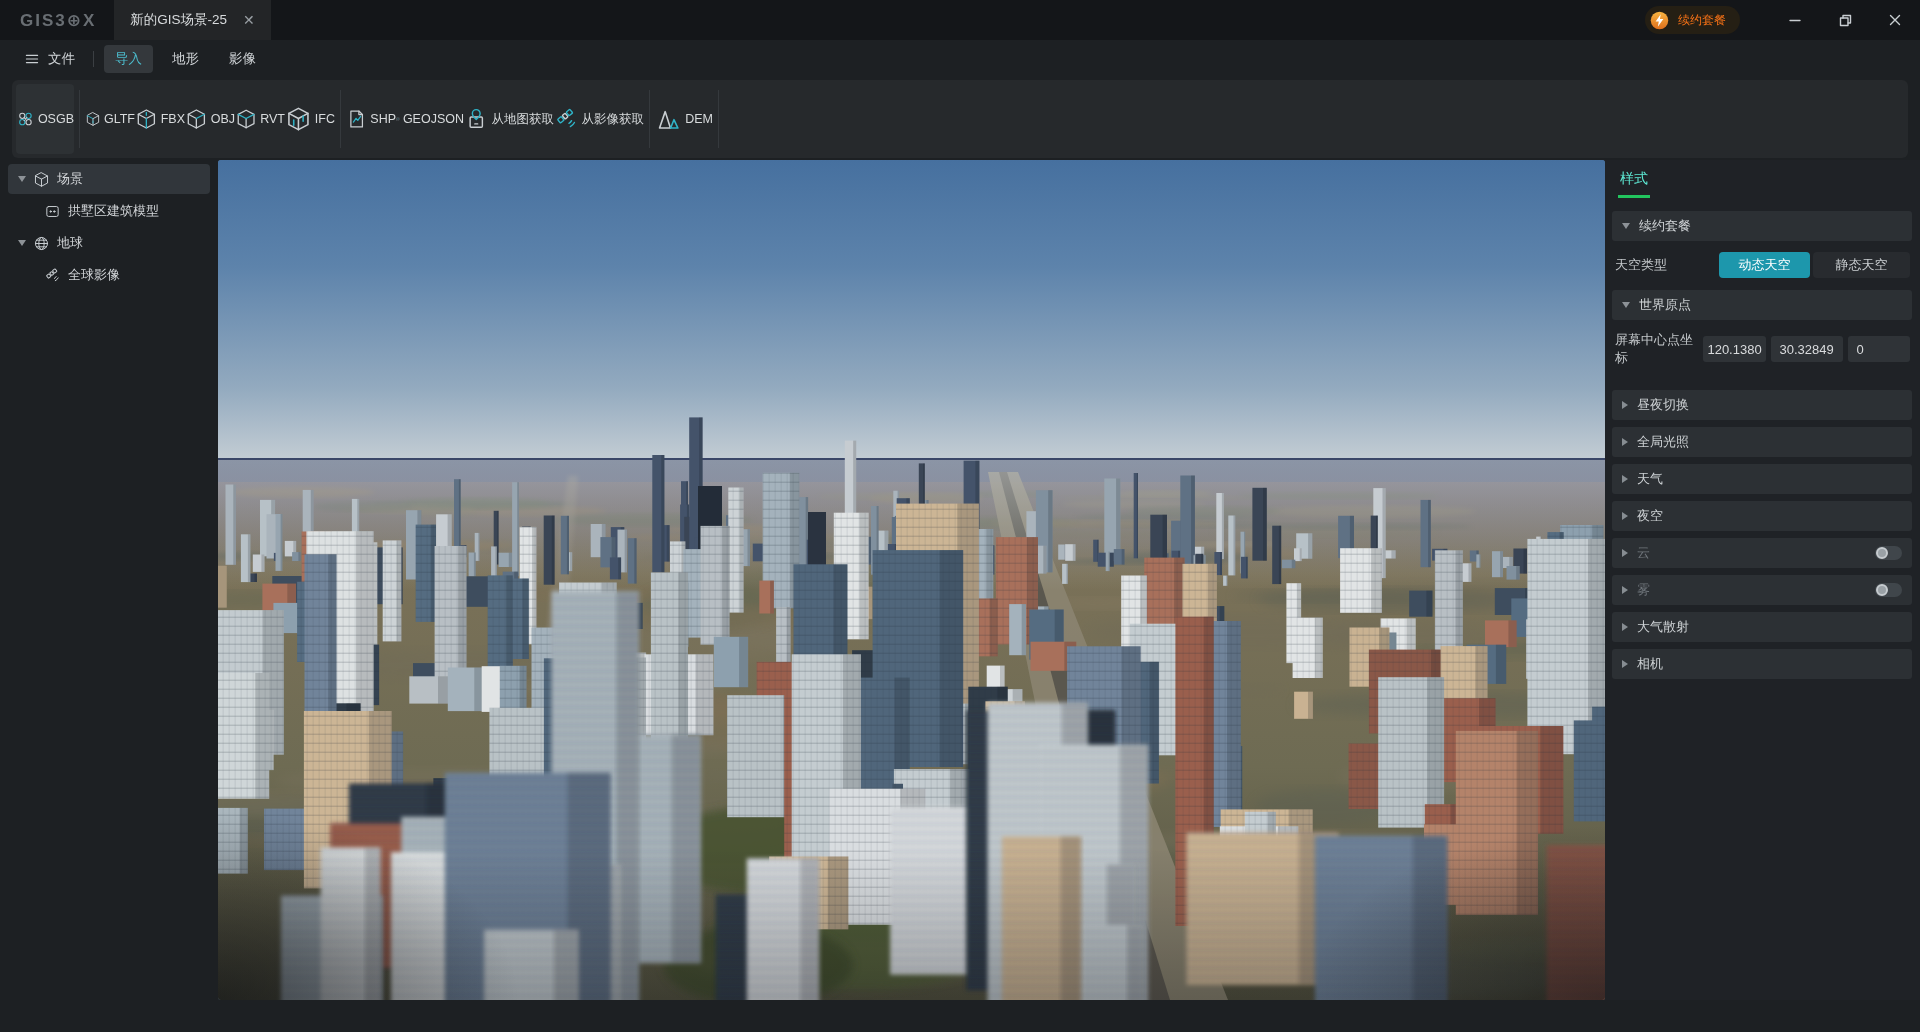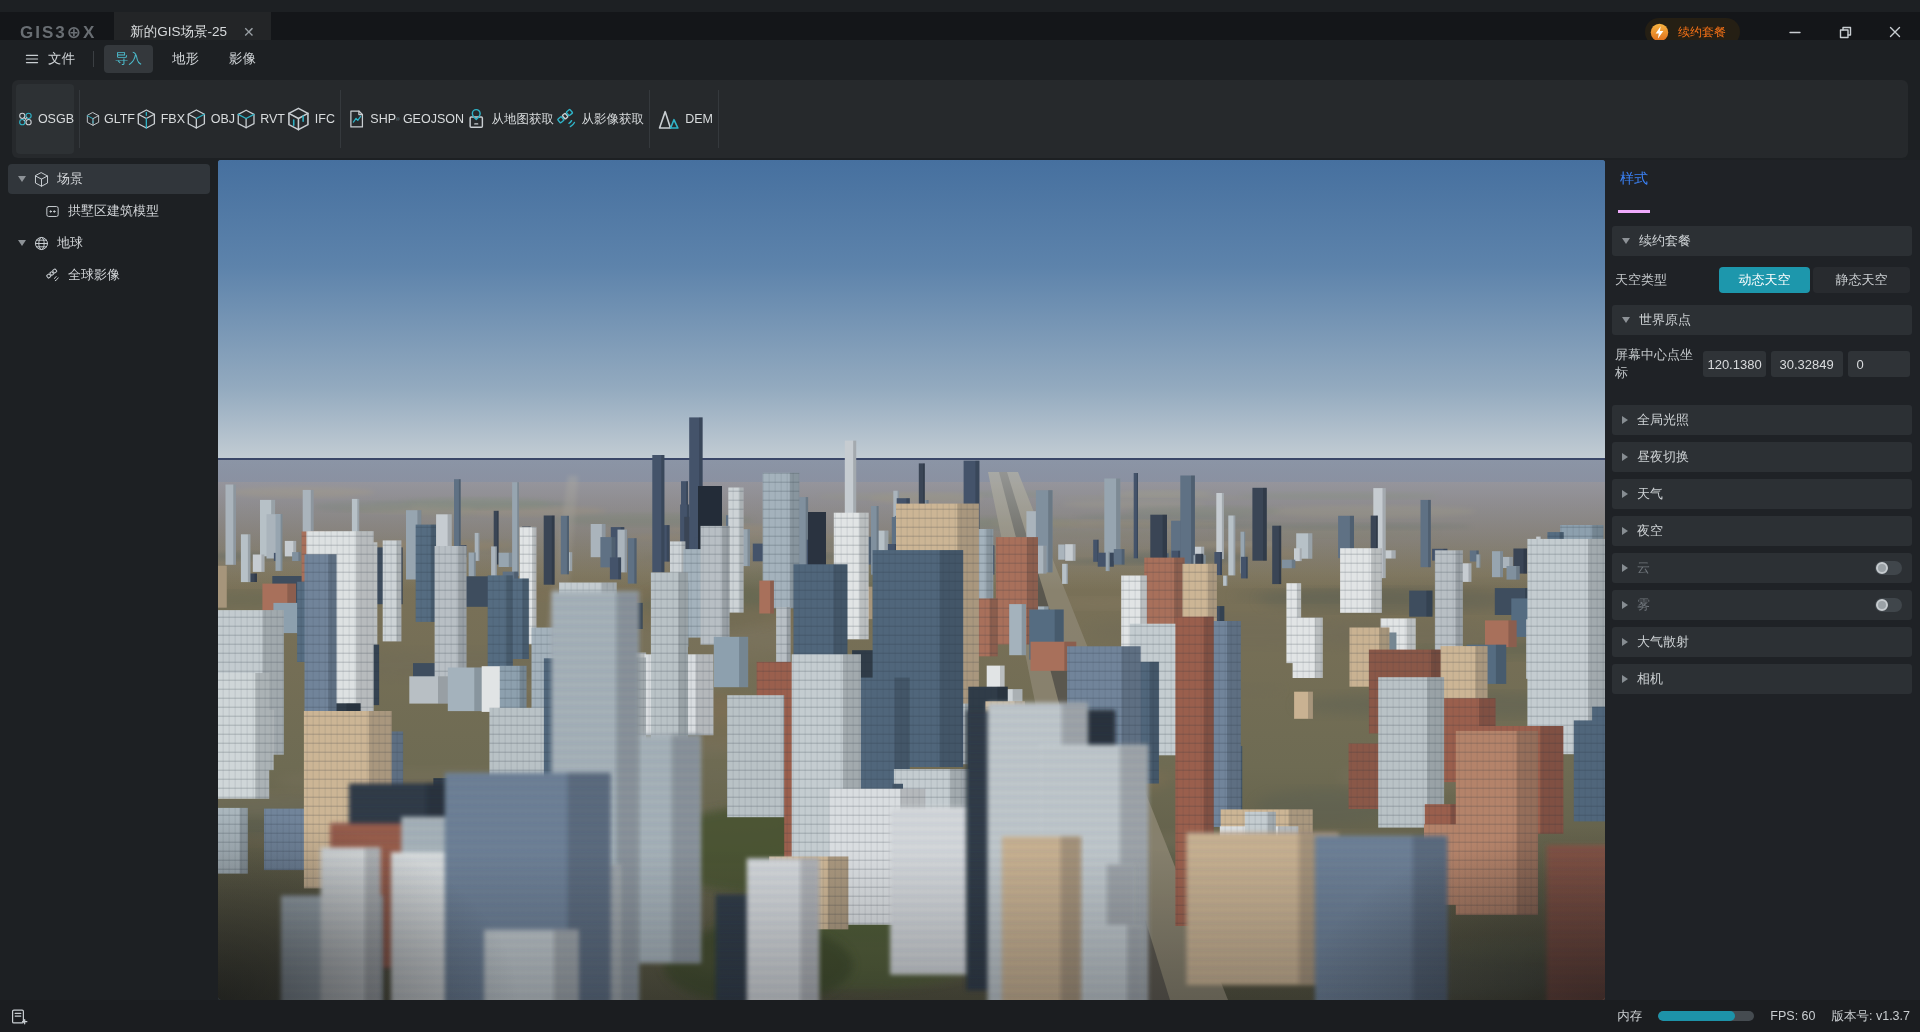--- a/index.html
+++ b/index.html
@@ -3,21 +3,21 @@
 <meta charset="utf-8">
 <style>
   *{margin:0;padding:0;box-sizing:border-box}
   html,body{background:#101214}
   .app{position:relative;width:1920px;height:1032px;background:#1d2023;overflow:hidden;
        font-family:"Liberation Sans","DejaVu Sans",sans-serif;color:#d5d8da;-webkit-font-smoothing:antialiased}
   svg{display:block}
   .ic{stroke:#c9ced2;fill:none;stroke-width:1.4;stroke-linecap:round;stroke-linejoin:round}
   .tl{stroke:#2fb3c7}
   
-  .titlebar{position:absolute;left:0;top:12px;width:100%;height:40px;background:#141619;display:flex;align-items:center}
+  .titlebar{position:absolute;left:0;top:0;width:100%;height:40px;background:#141619;display:flex;align-items:center}
   .logo{margin-left:20px;font-weight:bold;font-size:17px;letter-spacing:2px;color:#696e73}
   .tab{margin-left:18px;height:40px;display:flex;align-items:center;gap:16px;padding:0 16px;background:#232527;font-size:13.5px;color:#d8dbdd}
   .tab-close{color:#9aa0a5;font-size:14px;cursor:pointer}
   .tb-spacer{flex:1}
   .renew{display:flex;align-items:center;gap:8px;height:28px;padding:0 14px 0 4px;background:#251f14;border-radius:15px;margin-right:30px}
   .renew-label{font-size:12px;color:#f97316}
   .winbtn{width:50px;height:40px;display:flex;align-items:center;justify-content:center;color:#c9cdd0}
   
   .menubar{position:absolute;left:0;top:40px;width:100%;height:38px;display:flex;align-items:center;padding-left:16px;font-size:13.5px;color:#cfd3d6;background:#1d2023}
   .m-file{display:flex;align-items:center;gap:8px;padding:5px 8px}
@@ -40,21 +40,21 @@
   .tri-r{width:0;height:0;border-top:4.5px solid transparent;border-bottom:4.5px solid transparent;border-left:6px solid #878d92}
   
   .viewport{position:absolute;left:218px;top:160px;width:1387px;height:840px;border-radius:3px;overflow:hidden;background:#47709e}
   .viewport svg{position:absolute;inset:0}
   .viewport::after{content:"";position:absolute;inset:0;pointer-events:none;background:
     radial-gradient(430px 270px at 0% 100%, rgba(10,12,16,.55), transparent 70%),
     radial-gradient(430px 250px at 100% 100%, rgba(10,12,16,.45), transparent 70%),
     linear-gradient(180deg, transparent 82%, rgba(12,14,18,.28) 100%)}
   
   .rpanel{position:absolute;left:1605px;right:0;top:160px;bottom:32px;background:#1f2226}
-  .ptab{display:inline-block;margin:10px 0 0 13px;padding:0 2px 22px;font-size:14px;color:#3b82f6;border-bottom:3px solid #f0abfc}
+  .ptab{display:inline-block;margin:10px 0 0 13px;padding:0 2px 7px;font-size:14px;color:#5eead4;border-bottom:3px solid #22c55e}
   .pbody{margin:13px 8px 0 7px}
   .secbar{height:30px;background:#2c3034;border-radius:3px;display:flex;align-items:center;gap:9px;padding:0 10px;margin-bottom:7px;font-size:13px;color:#ced2d5}
   .secbar .sp{flex:1}
   .secbar.dim .slabel{color:#70767c}
   .rowline{display:flex;align-items:center;margin:11px 2px 12px 3px;font-size:13px;color:#c3c7ca}
   .rowline .sp{flex:1}
   .skybtn{height:26px;display:flex;align-items:center;justify-content:center;font-size:13px;border-radius:4px}
   .skybtn.on{width:91px;background:#1d97ac;color:#fff}
   .skybtn.off{width:97px;background:#282b2f;color:#ccd0d3;margin-left:3px}
   .coordbox{height:26px;background:#2f3337;border-radius:3px;display:flex;align-items:center;justify-content:center;font-size:13px;color:#d9dbdd}
@@ -1235,25 +1235,25 @@
       <div class="rowline">
         <span>屏幕中心点坐标</span>
         <span class="sp"></span>
         <div class="coordbox cb1">120.1380</div>
         <div class="coordbox cb2">30.32849</div>
         <div class="coordbox cb3">0</div>
       </div>
       <div class="gap18"></div>
       <div class="secbar">
         <span class="tri-r"></span>
-        <span class="slabel">全局光照</span>
+        <span class="slabel">昼夜切换</span>
       </div>
       <div class="secbar">
         <span class="tri-r"></span>
-        <span class="slabel">昼夜切换</span>
+        <span class="slabel">全局光照</span>
       </div>
       <div class="secbar">
         <span class="tri-r"></span>
         <span class="slabel">天气</span>
       </div>
       <div class="secbar">
         <span class="tri-r"></span>
         <span class="slabel">夜空</span>
       </div>
       <div class="secbar dim">
@@ -1276,28 +1276,13 @@
         <span class="tri-r"></span>
         <span class="slabel">大气散射</span>
       </div>
       <div class="secbar">
         <span class="tri-r"></span>
         <span class="slabel">相机</span>
       </div>
     </div>
   </div>
 
-  <div class="statusbar">
-    <svg class="ic" width="19" height="19" viewBox="0 0 22 22">
-      <rect x="3" y="3.5" width="12.5" height="15" rx="1.5"></rect>
-        <path d="M6 7.5h6.5M6 10.5h6.5"></path>
-        <path d="M17 14.5v5M14.5 17h5"></path>
-    </svg>
-    <div class="sb-right">
-      <span>内存</span>
-      <div class="membar">
-          <div class="memfill" style="width: 80%;"></div>
-        </div>
-      <span>FPS: 60</span>
-      <span>版本号: v1.3.7</span>
-    </div>
-  </div>
 </div>
 
 </body></html>

